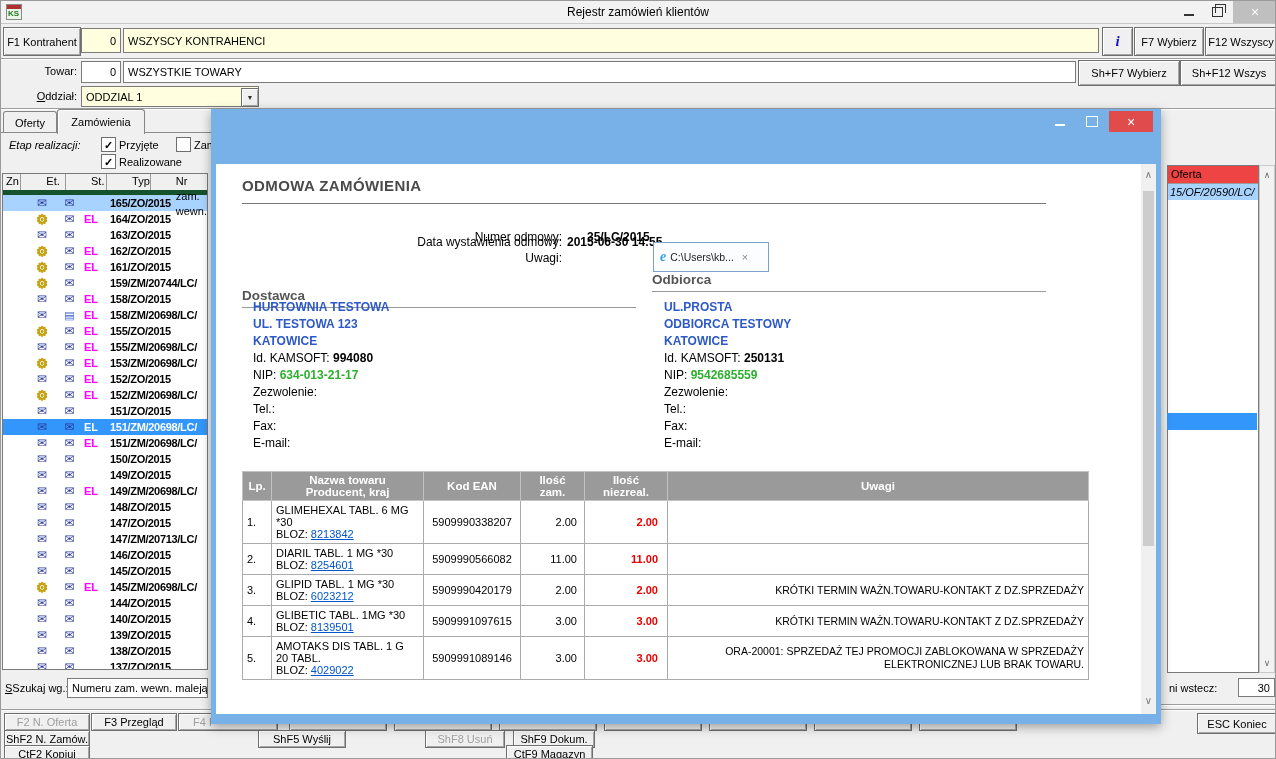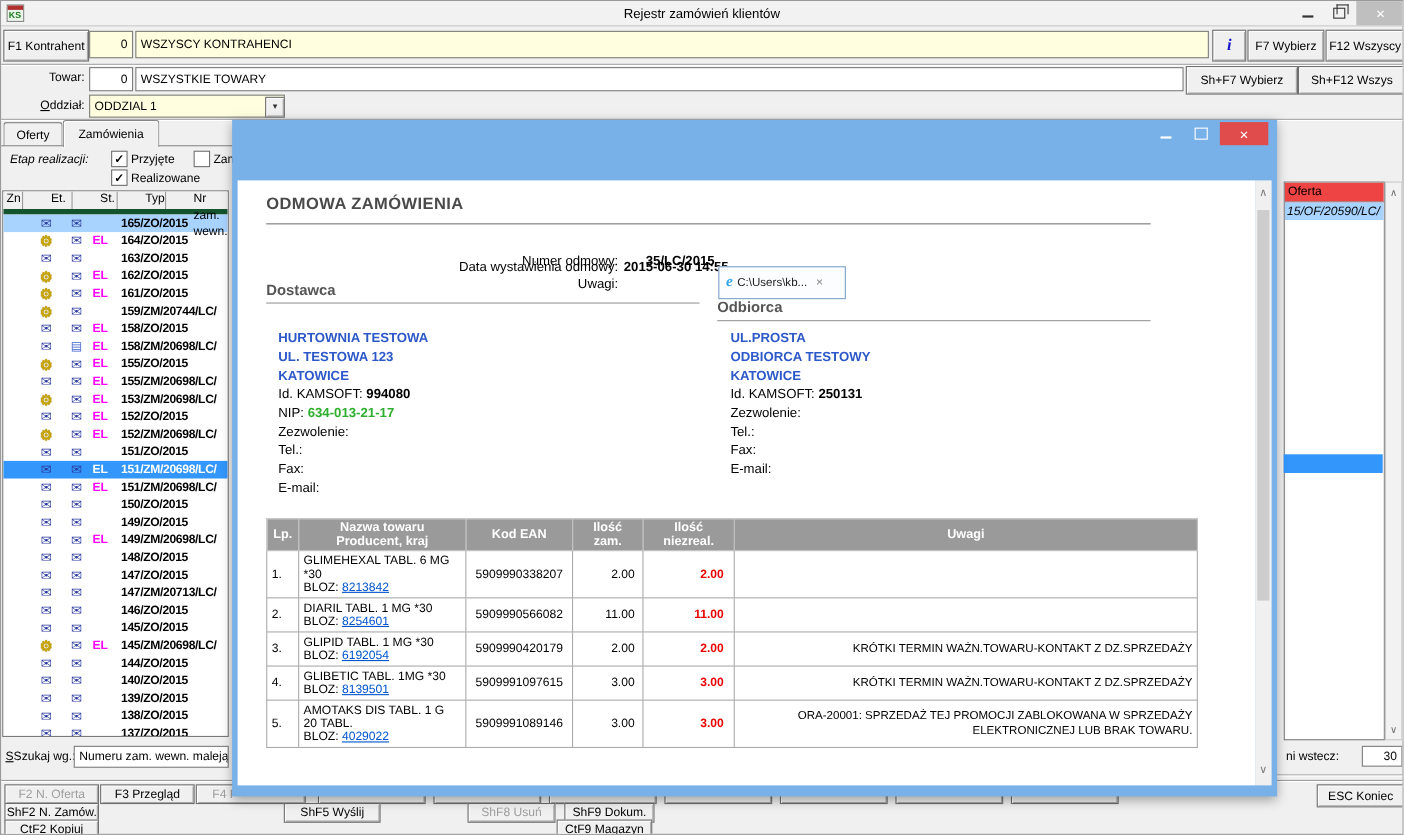--- a/index.html
+++ b/index.html
@@ -608,38 +608,39 @@
             </div>
             <div class="fieldrow" style="top: 71px;">
               <span class="fl">Data wystawienia odmowy:</span>
               <span class="fv">2015-06-30 14:55</span>
             </div>
             <div class="fieldrow" style="top: 87px;">
               <span class="fl">Uwagi:</span>
               <span class="fv"></span>
             </div>
           </div>
-        <div class="sect-h" style="left:5px;top:92px;width:394px;">Dostawca</div>
+        <div class="sect-h" style="left:5px;top:124px;width:394px;">Dostawca</div>
         <div class="sect-h" style="left:415px;top:108px;width:394px;">Odbiorca</div>
         <div class="party" id="party-dostawca" style="left:16px;top:135px;">
             <div class="pname">HURTOWNIA TESTOWA</div>
             <div class="pname">UL. TESTOWA 123</div>
             <div class="pname">KATOWICE</div>
             <div><span>Id. KAMSOFT: </span><b class="idv">994080</b></div>
             <div><span>NIP: </span><b class="nipv">634-013-21-17</b></div>
             <div>Zezwolenie:</div>
             <div>Tel.:</div>
             <div>Fax:</div>
             <div>E-mail:</div>
           </div>
         <div class="party" id="party-odbiorca" style="left:427px;top:135px;">
             <div class="pname">UL.PROSTA</div>
             <div class="pname">ODBIORCA TESTOWY</div>
             <div class="pname">KATOWICE</div>
             <div><span>Id. KAMSOFT: </span><b class="idv">250131</b></div>
+            <div><span>NIP: </span><b class="nipv">9542685559</b></div>
             <div>Zezwolenie:</div>
             <div>Tel.:</div>
             <div>Fax:</div>
             <div>E-mail:</div>
           </div>
         <table class="dtable" id="doc-table">
           <thead id="doc-thead">
               <tr>
                 <th style="width: 22px;">Lp.</th>
                 <th style="width: 145px;">Nazwa towaru
@@ -672,21 +673,21 @@
                 </td>
                 <td class="ean">5909990566082</td>
                 <td class="qty">11.00</td>
                 <td class="unreal">11.00</td>
                 <td class="uw"></td>
               </tr>
               <tr>
                 <td class="lp">3.</td>
                 <td>
                   <div>GLIPID TABL. 1 MG *30</div>
-                  <div><span>BLOZ: </span><a>6192054</a></div>
+                  <div><span>BLOZ: </span><a>6023212</a></div>
                 </td>
                 <td class="ean">5909990420179</td>
                 <td class="qty">2.00</td>
                 <td class="unreal">2.00</td>
                 <td class="uw">KRÓTKI TERMIN WAŻN.TOWARU-KONTAKT Z DZ.SPRZEDAŻY</td>
               </tr>
               <tr>
                 <td class="lp">4.</td>
                 <td>
                   <div>GLIBETIC TABL. 1MG *30</div>

